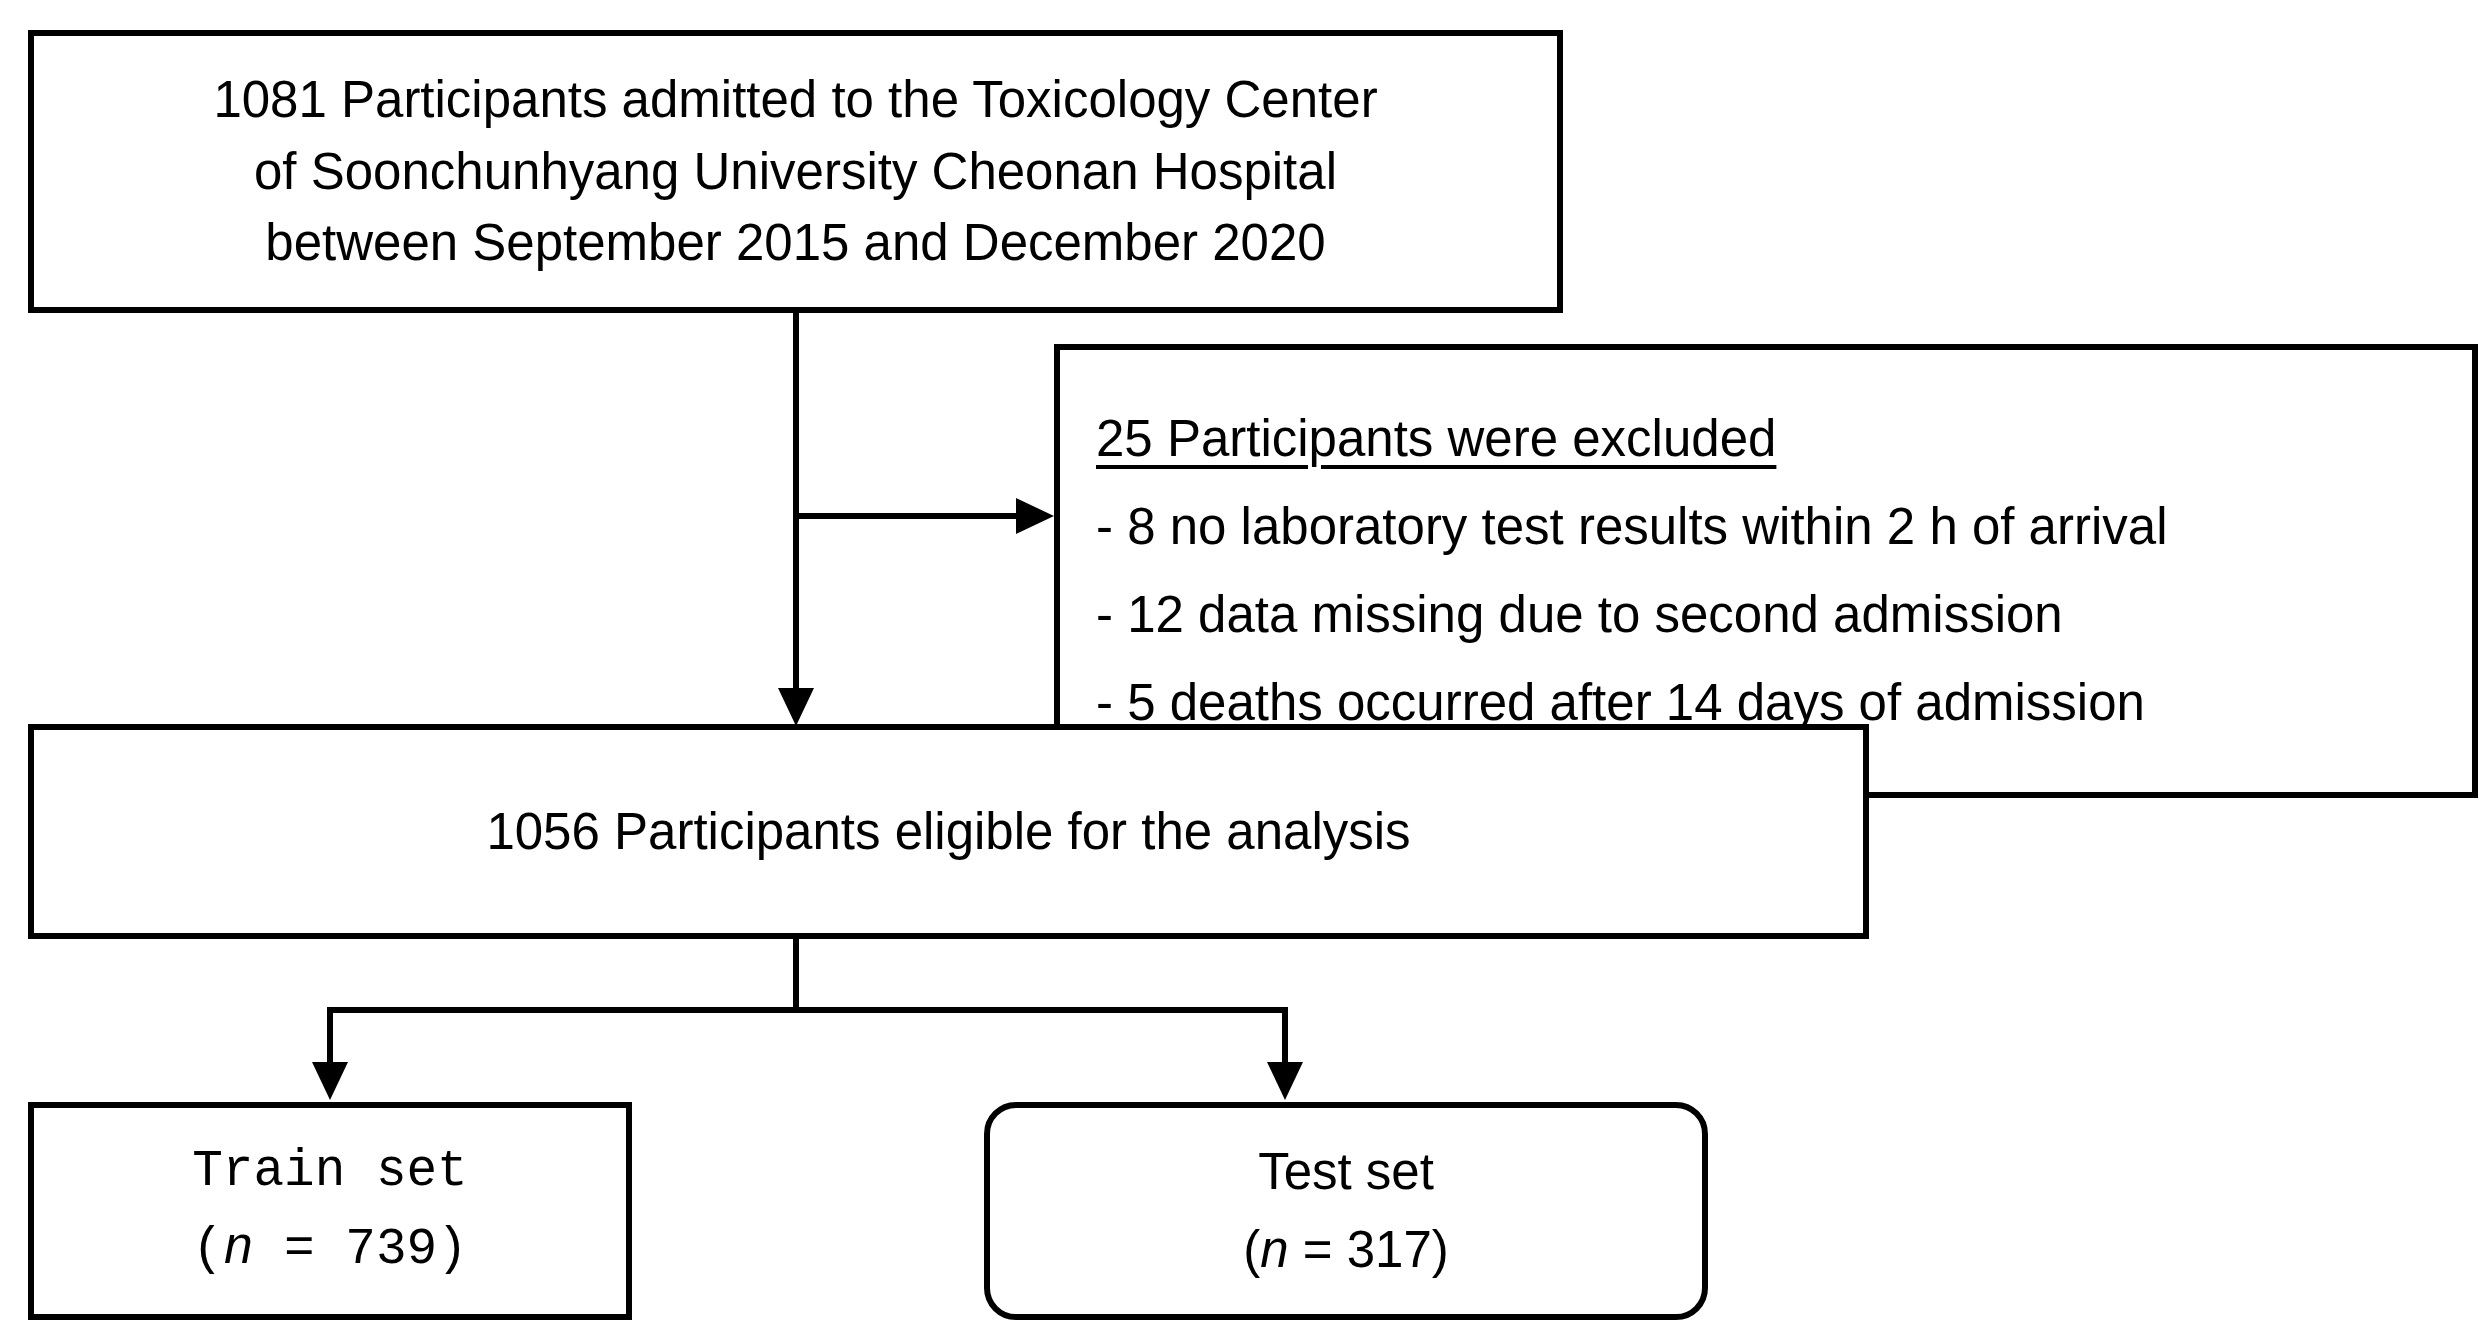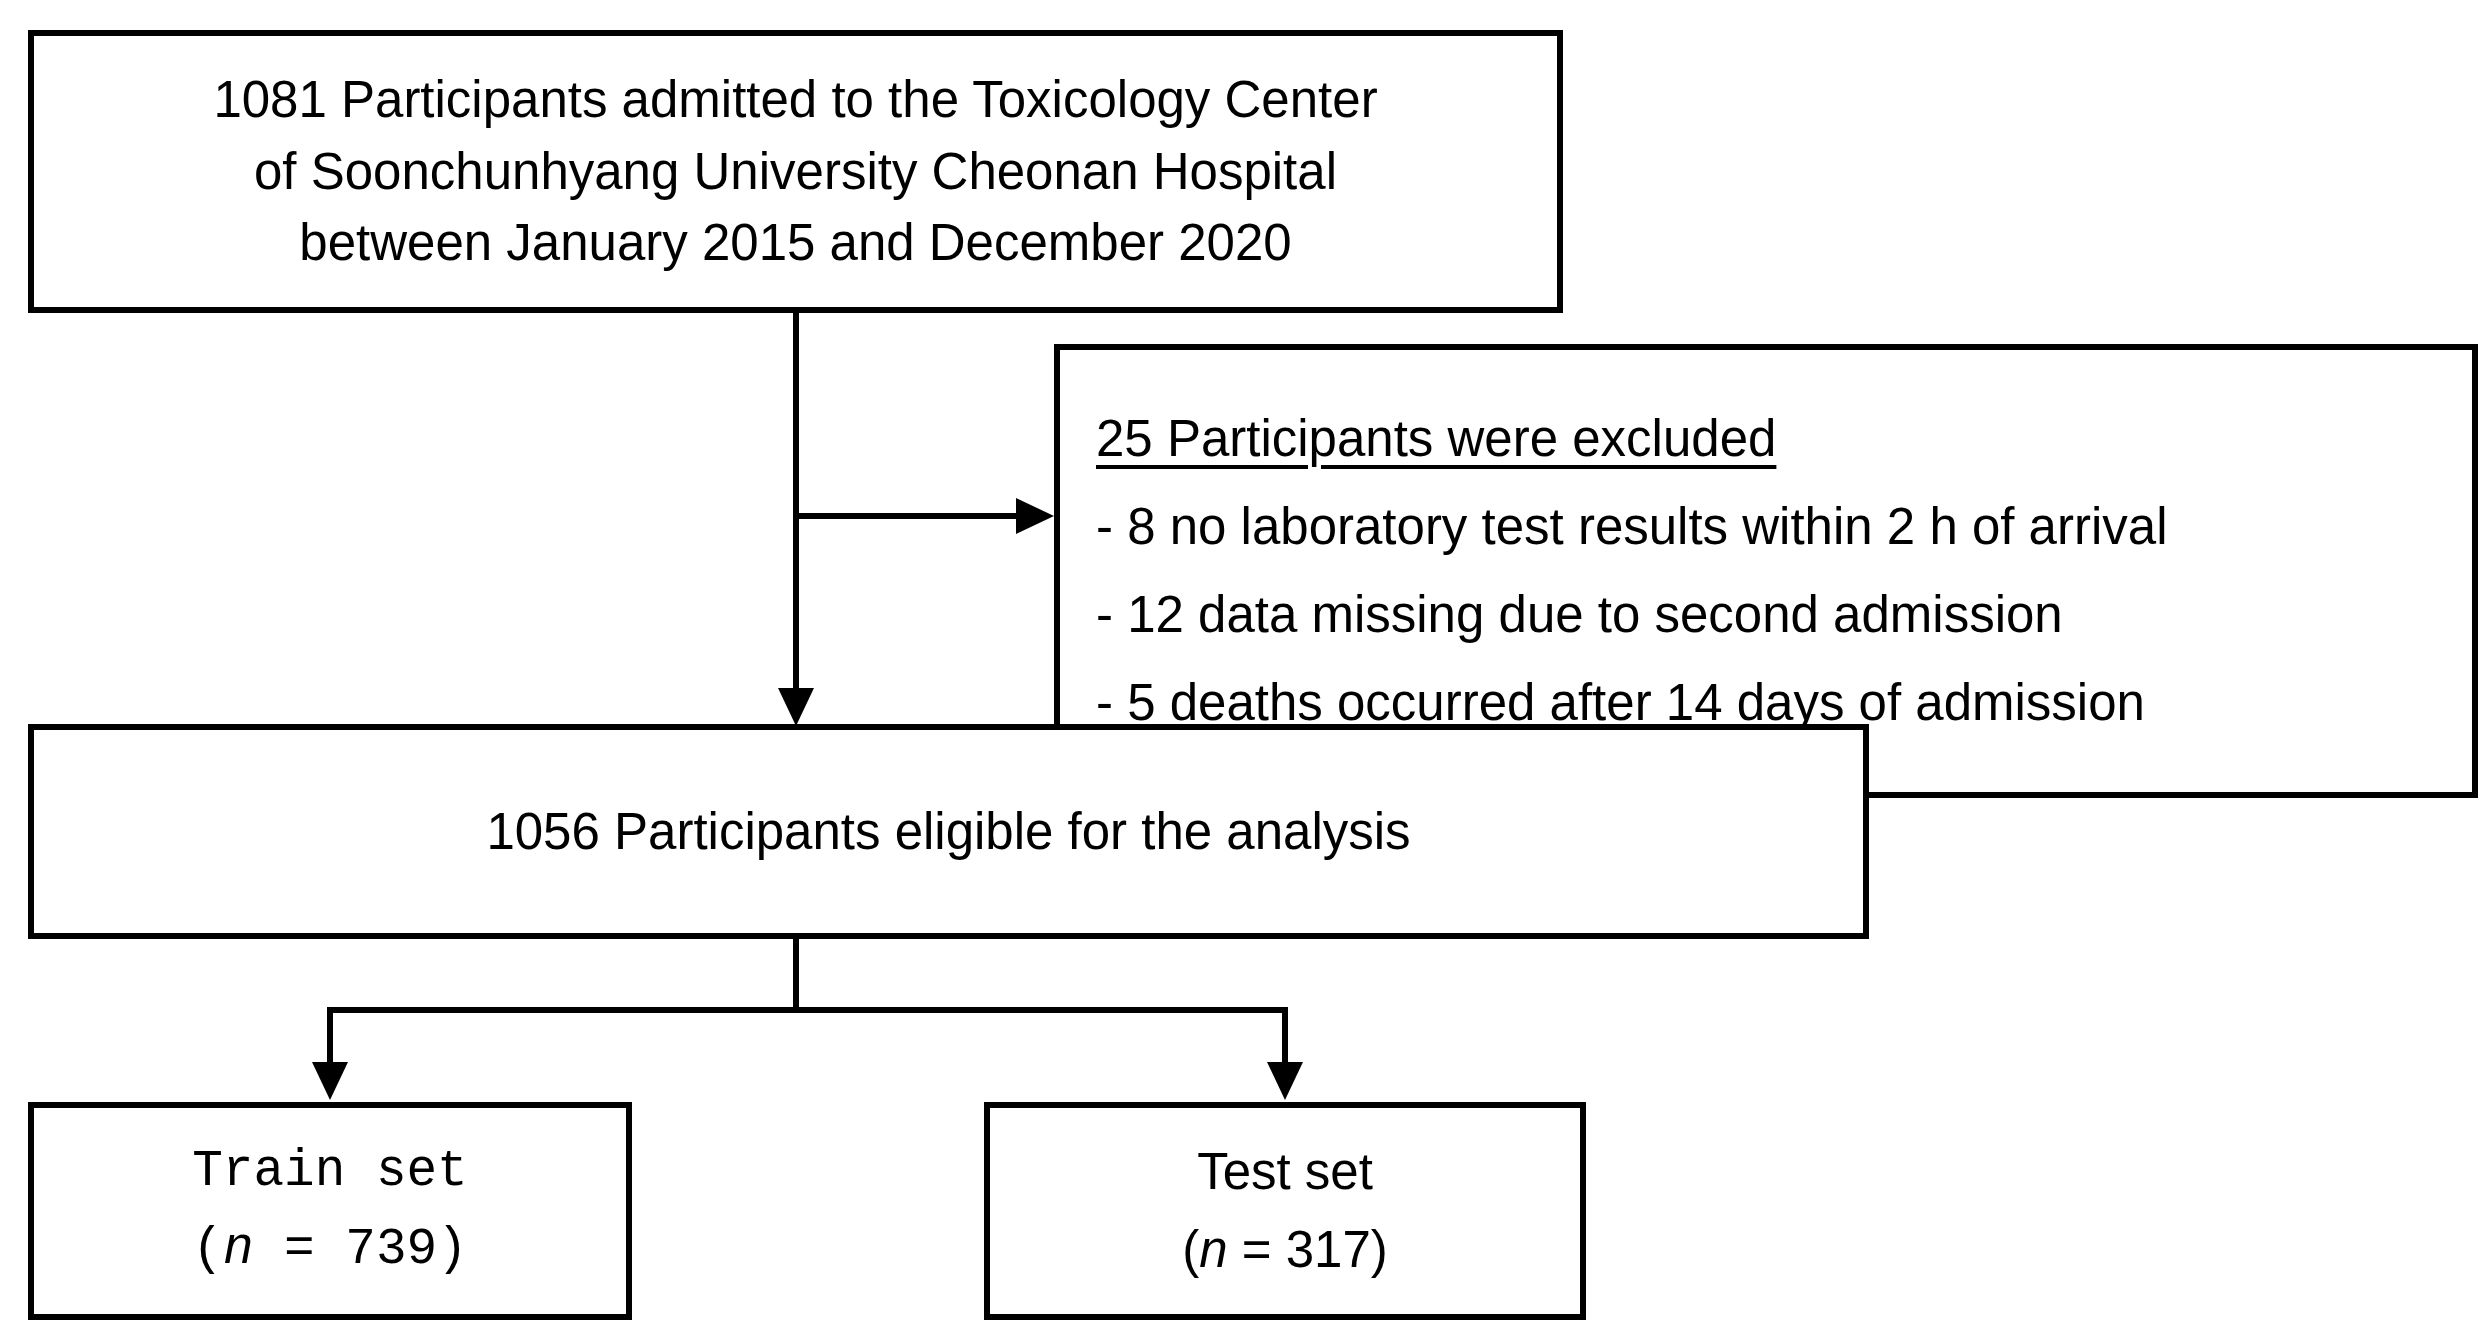--- a/index.html
+++ b/index.html
@@ -35,21 +35,21 @@
     font-size: 51px;
     line-height: 1.40;
     color: #000000;
   }
   #admitted-box   { left: 28px;   top: 30px;   width: 1535px; height: 283px; }
   #excluded-box   { left: 1054px; top: 344px;  width: 1424px; height: 454px;
                     align-items: flex-start; text-align: left;
                     padding-left: 36px; padding-right: 20px; line-height: 1.33; gap: 20px; }
   #eligible-box   { left: 28px;   top: 724px;  width: 1841px; height: 215px; }
   #train-box      { left: 28px;   top: 1102px; width: 604px;  height: 218px; line-height: 1.52; font-family: Liberation Mono, monospace; }
-  #test-box       { left: 984px;  top: 1102px; width: 602px;  height: 218px; line-height: 1.52; }
+  #test-box       { left: 984px;  top: 1102px; width: 724px;  height: 218px; line-height: 1.52; border-radius: 32px; }
   .excluded-title {
     text-decoration: underline;
     text-decoration-thickness: 4px;
     text-underline-offset: 9px;
   }
   .nvar { font-style: italic; }
   .stroke { stroke: #000000; stroke-width: 6; }
   .head   { fill: #000000; stroke: none; }
 </style>
 </head>
@@ -71,21 +71,21 @@
     <line class="stroke" x1="330" y1="1007" x2="330" y2="1068"></line>
     <polygon class="head" points="330,1100 312,1062 348,1062"></polygon>
 
     <line class="stroke" x1="1285" y1="1007" x2="1285" y2="1068"></line>
     <polygon class="head" points="1285,1100 1267,1062 1303,1062"></polygon>
   </svg>
 
   <div class="box" id="admitted-box">
     <div>1081 Participants admitted to the Toxicology Center</div>
     <div>of Soonchunhyang University Cheonan Hospital</div>
-    <div>between January 2015 and December 2020</div>
+    <div>between September 2015 and December 2020</div>
   </div>
 
   <div class="box" id="excluded-box">
     <div class="excluded-title">25 Participants were excluded</div>
     <div>- 8 no laboratory test results within 2 h of arrival</div>
     <div>- 12 data missing due to second admission</div>
     <div>- 5 deaths occurred after 14 days of admission</div>
   </div>
 
   <div class="box" id="eligible-box">

